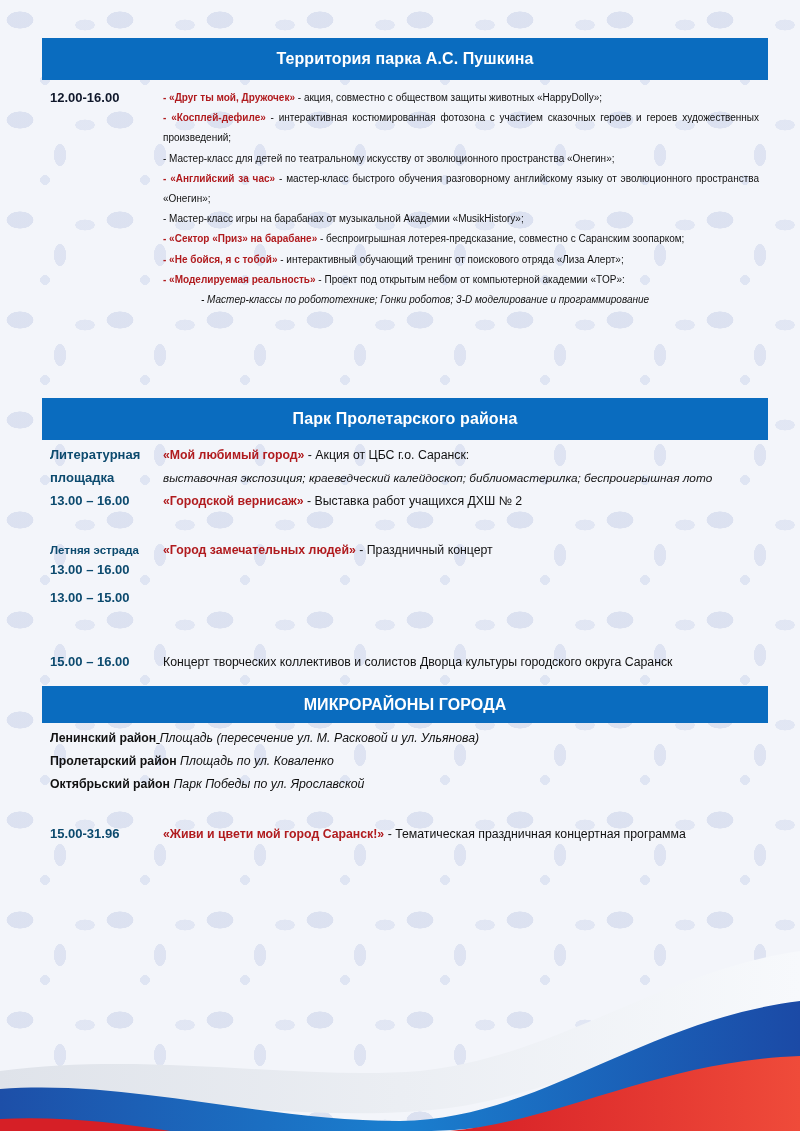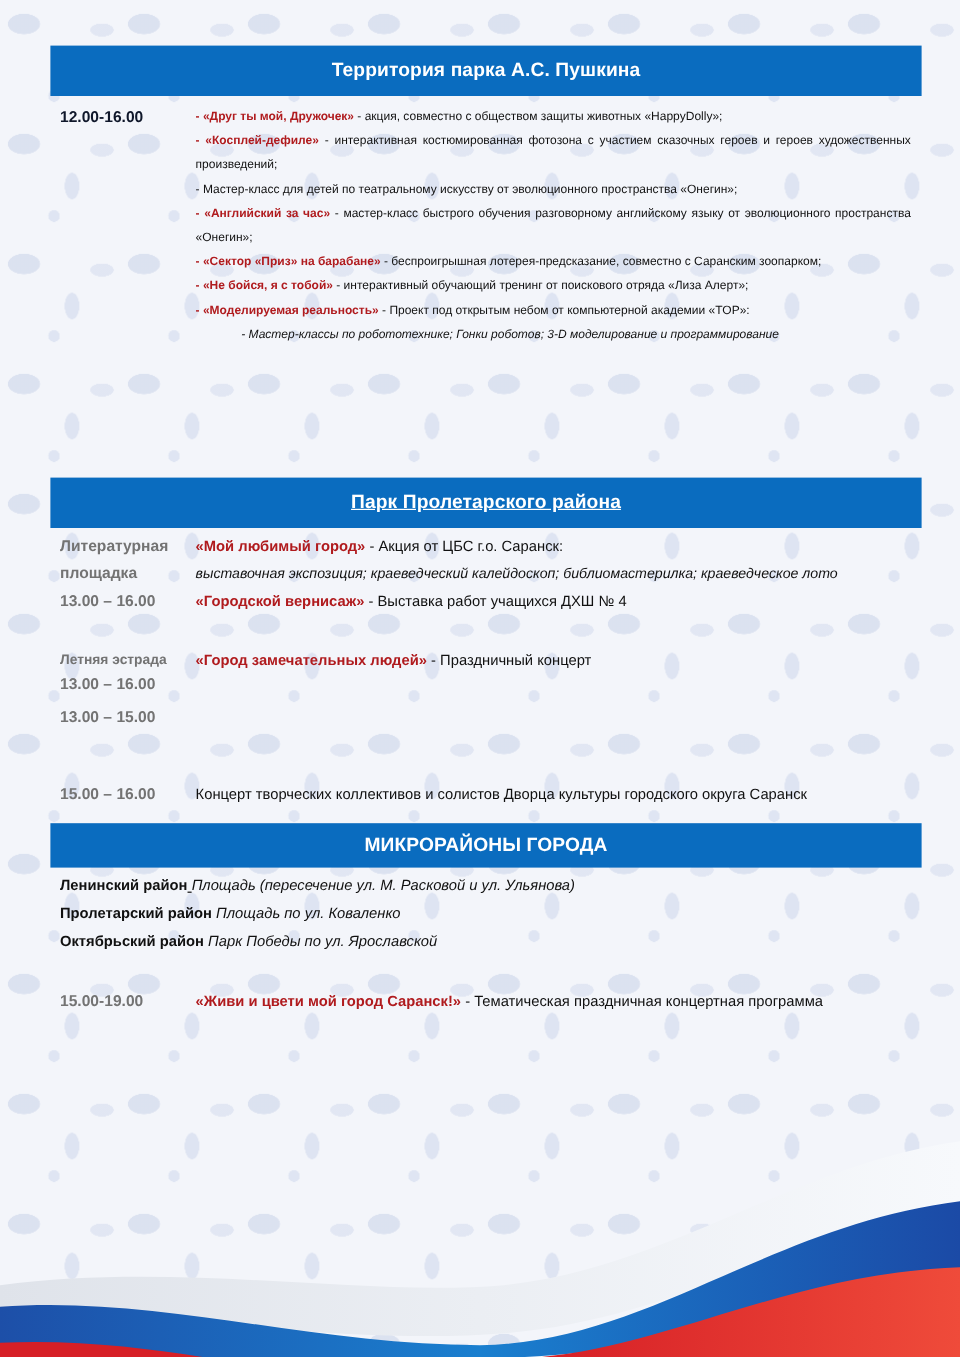--- a/index.html
+++ b/index.html
@@ -18,21 +18,21 @@
   .page { position: absolute; left: 0; top: 0; width: 800px; height: 1131px; }
   .bar {
     position: absolute; left: 42px; width: 726px; height: 42px;
     background: #0a6cbf; color: #fff;
     display: flex; align-items: center; justify-content: center;
     font-weight: bold; font-size: 16px; letter-spacing: 0.1px;
   }
   .txt { position: absolute; font-size: 12.3px; line-height: 20px; white-space: nowrap; }
   .justify { white-space: normal; text-align: justify; text-align-last: left; }
   .time { position: absolute; font-weight: bold; font-size: 13px; line-height: 20px; white-space: nowrap; }
-  .blue { color: #737373; }
+  .blue { color: #0c4a6e; }
   .red { color: #b01b1e; font-weight: bold; }
   .it { font-style: italic; }
   .b { font-weight: bold; }
   .venue { font-size: 12px; }
   svg.flag { position: absolute; left: 0; bottom: 0; }
 </style>
 </head>
 <body>
 
 <div class="page">
@@ -50,45 +50,48 @@
     <div class="justify">
       <span class="red">- </span><span class="red">«Косплей-дефиле»</span><span> - интерактивная костюмированная фотозона с участием сказочных героев и героев художественных произведений;</span>
     </div>
     <div class="justify">
       <span>- Мастер-класс для детей по театральному искусству от эволюционного пространства «Онегин»;</span>
     </div>
     <div class="justify">
       <span class="red">- </span><span class="red">«Английский за час»</span><span> - мастер-класс быстрого обучения разговорному английскому языку от эволюционного пространства «Онегин»;</span>
     </div>
     <div class="justify">
+      <span>- Мастер-класс игры на барабанах от музыкальной Академии «MusikHistory»;</span>
+    </div>
+    <div class="justify">
       <span class="red">- </span><span class="red">«Сектор «Приз» на барабане»</span><span> - беспроигрышная лотерея-предсказание, совместно с Саранским зоопарком;</span>
     </div>
     <div class="justify">
       <span class="red">- </span><span class="red">«Не бойся, я с тобой»</span><span> - интерактивный обучающий тренинг от поискового отряда «Лиза Алерт»;</span>
     </div>
     <div class="justify">
       <span class="red">- </span><span class="red">«Моделируемая реальность»</span><span> - Проект под открытым небом от компьютерной академии «TOP»:</span>
     </div>
     <div class="it" style="padding-left:38px; white-space:nowrap;">- Мастер-классы по робототехнике;  Гонки роботов; 3-D моделирование и программирование</div>
   </div>
 
-  <div class="bar" style="top:398px;text-decoration:underline;">
+  <div class="bar" style="top:398px;">
     <span>Парк Пролетарского района</span>
   </div>
 
   <div class="time blue" style="left:50px; top:445px;">Литературная</div>
   <div class="time blue" style="left:50px; top:468px;">площадка</div>
   <div class="time blue" style="left:50px; top:491px;">13.00 – 16.00</div>
 
   <div class="txt" style="left:163px; top:445px;">
     <span class="red">«Мой любимый город»</span><span> - Акция от ЦБС г.о. Саранск:</span>
   </div>
-  <div class="txt it" style="left:163px; top:468px; font-size:11.8px;">выставочная экспозиция; краеведческий калейдоскоп; библиомастерилка; краеведческое лото</div>
+  <div class="txt it" style="left:163px; top:468px; font-size:11.8px;">выставочная экспозиция; краеведческий калейдоскоп; библиомастерилка; беспроигрышная лото</div>
   <div class="txt" style="left:163px; top:491px;">
-    <span class="red">«Городской вернисаж»</span><span> - Выставка работ учащихся ДХШ № 4</span>
+    <span class="red">«Городской вернисаж»</span><span> - Выставка работ учащихся ДХШ № 2</span>
   </div>
 
   <div class="time blue venue" style="left:50px; top:540px; font-size:11.5px;">Летняя эстрада</div>
   <div class="time blue" style="left:50px; top:560px;">13.00 – 16.00</div>
   <div class="txt" style="left:163px; top:540px;">
     <span class="red">«Город замечательных людей»</span><span> - Праздничный концерт</span>
   </div>
 
   <div class="time blue" style="left:50px; top:588px;">13.00 – 15.00</div>
 
@@ -102,21 +105,21 @@
   <div class="txt" style="left:50px; top:728px;">
     <span class="b" style="text-decoration:none;">Ленинский район</span><span style="text-decoration:underline;">&nbsp;</span><span class="it">Площадь (пересечение ул. М. Расковой и ул. Ульянова)</span>
   </div>
   <div class="txt" style="left:50px; top:751px;">
     <span class="b">Пролетарский район</span>&nbsp;<span class="it">Площадь по ул. Коваленко</span>
   </div>
   <div class="txt" style="left:50px; top:774px;">
     <span class="b">Октябрьский район</span>&nbsp;<span class="it">Парк Победы по ул. Ярославской</span>
   </div>
 
-  <div class="time blue" style="left:50px; top:824px;">15.00-19.00</div>
+  <div class="time blue" style="left:50px; top:824px;">15.00-31.96</div>
   <div class="txt" style="left:163px; top:824px;">
     <span class="red">«Живи и цвети мой город Саранск!»</span><span> - Тематическая праздничная концертная программа</span>
   </div>
 
   <svg class="flag" width="800" height="200" viewBox="0 0 800 200">
     <defs>
       <linearGradient id="gW" x1="0" y1="0" x2="1" y2="0">
         <stop offset="0" stop-color="#dfe3ea"></stop>
           <stop offset="1" stop-color="#f7f9fc"></stop>
       </linearGradient>

